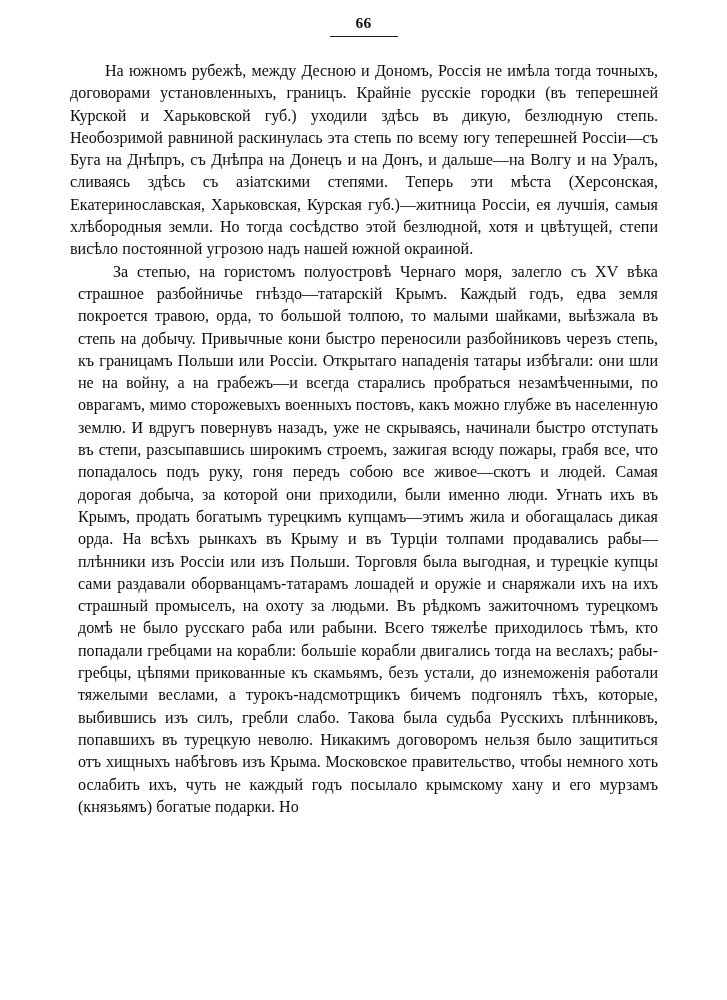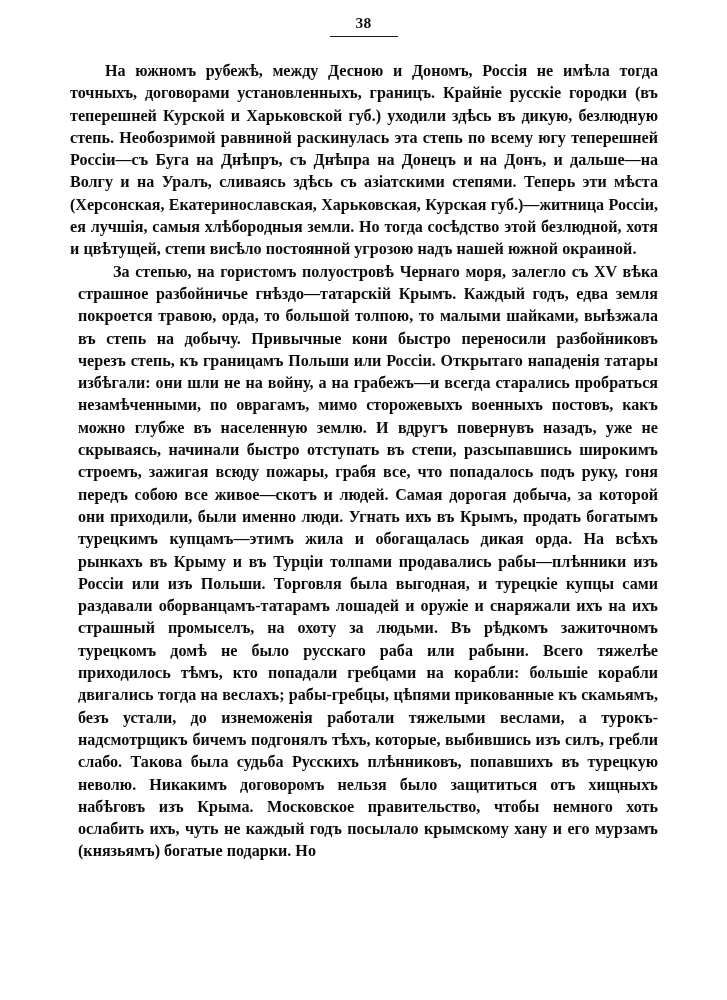--- a/index.html
+++ b/index.html
@@ -57,40 +57,39 @@
   .para {
     margin: 0;
     font-size: 16.1px;
     line-height: 22.3px;
     text-align: justify;
     text-justify: inter-word;
     text-indent: 35px;
     hyphens: none;
     word-spacing: 0.1px;
     color: #0d0d0d;
-    font-weight: bold;
   }
   .para + .para {
     margin-top: 0;
     margin-left: 8px;
   }
 
   
   .para, .folio-number {
     -webkit-font-smoothing: none;
     text-rendering: optimizeLegibility;
   }
 </style>
 </head>
 <body>
 
 <div class="page">
 
   <div class="folio-block">
-    <div class="folio-number">38</div>
+    <div class="folio-number">66</div>
     <div class="folio-rule"></div>
   </div>
 
   <div class="textblock">
     <p class="para">На южномъ рубежѣ, между Десною и Дономъ, Россія не имѣла тогда точныхъ, договорами установленныхъ, границъ. Крайніе русскіе городки (въ теперешней Курской и Харьковской губ.) уходили здѣсь въ дикую, безлюдную степь. Необозримой равниной раскинулась эта степь по всему югу теперешней Россіи—съ Буга на Днѣпръ, съ Днѣпра на Донецъ и на Донъ, и дальше—на Волгу и на Уралъ, сливаясь здѣсь съ азіатскими степями. Теперь эти мѣста (Херсонская, Екатеринославская, Харьковская, Курская губ.)—житница Россіи, ея лучшія, самыя хлѣбородныя земли. Но тогда сосѣдство этой безлюдной, хотя и цвѣтущей, степи висѣло постоянной угрозою надъ нашей южной окраиной.</p>
     <p class="para">За степью, на гористомъ полуостровѣ Чернаго моря, залегло съ XV вѣка страшное разбойничье гнѣздо—татарскій Крымъ. Каждый годъ, едва земля покроется травою, орда, то большой толпою, то малыми шайками, выѣзжала въ степь на добычу. Привычные кони быстро переносили разбойниковъ черезъ степь, къ границамъ Польши или Россіи. Открытаго нападенія татары избѣгали: они шли не на войну, а на грабежъ—и всегда старались пробраться незамѣченными, по оврагамъ, мимо сторожевыхъ военныхъ постовъ, какъ можно глубже въ населенную землю. И вдругъ повернувъ назадъ, уже не скрываясь, начинали быстро отступать въ степи, разсыпавшись широкимъ строемъ, зажигая всюду пожары, грабя все, что попадалось подъ руку, гоня передъ собою все живое—скотъ и людей. Самая дорогая добыча, за которой они приходили, были именно люди. Угнать ихъ въ Крымъ, продать богатымъ турецкимъ купцамъ—этимъ жила и обогащалась дикая орда. На всѣхъ рынкахъ въ Крыму и въ Турціи толпами продавались рабы—плѣнники изъ Россіи или изъ Польши. Торговля была выгодная, и турецкіе купцы сами раздавали оборванцамъ-татарамъ лошадей и оружіе и снаряжали ихъ на ихъ страшный промыселъ, на охоту за людьми. Въ рѣдкомъ зажиточномъ турецкомъ домѣ не было русскаго раба или рабыни. Всего тяжелѣе приходилось тѣмъ, кто попадали гребцами на корабли: большіе корабли двигались тогда на веслахъ; рабы-гребцы, цѣпями прикованные къ скамьямъ, безъ устали, до изнеможенія работали тяжелыми веслами, а турокъ-надсмотрщикъ бичемъ подгонялъ тѣхъ, которые, выбившись изъ силъ, гребли слабо. Такова была судьба Русскихъ плѣнниковъ, попавшихъ въ турецкую неволю. Никакимъ договоромъ нельзя было защититься отъ хищныхъ набѣговъ изъ Крыма. Московское правительство, чтобы немного хоть ослабить ихъ, чуть не каждый годъ посылало крымскому хану и его мурзамъ (князьямъ) богатые подарки. Но</p>
   </div>
 
 </div>
 

